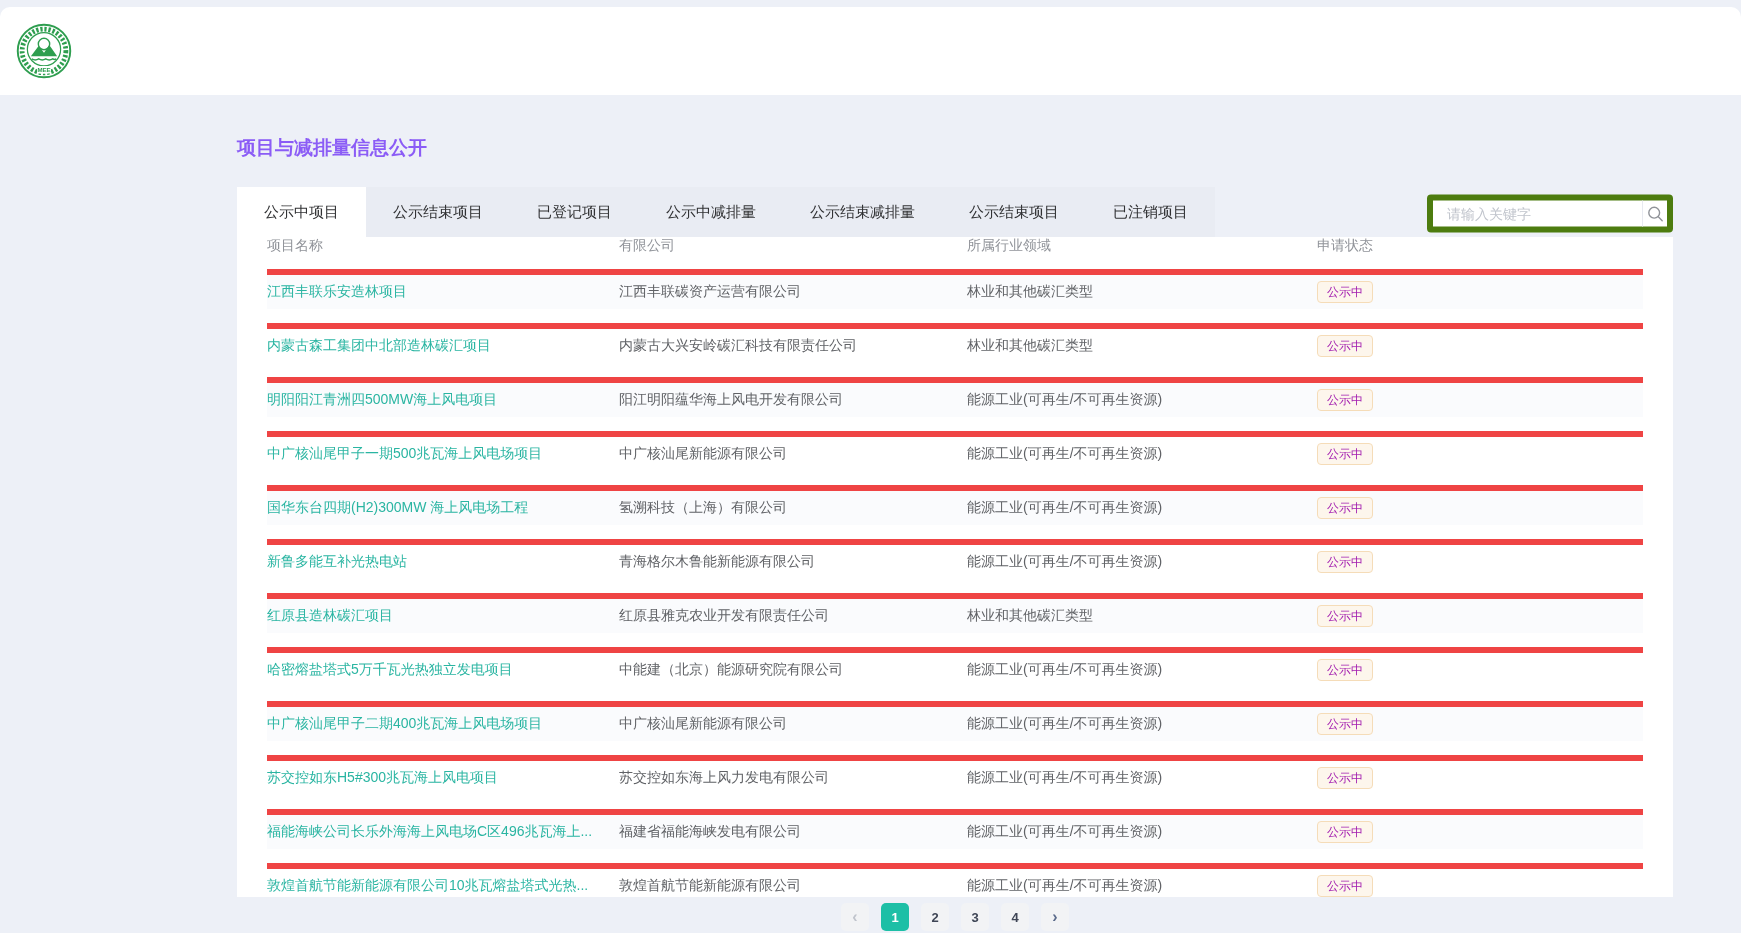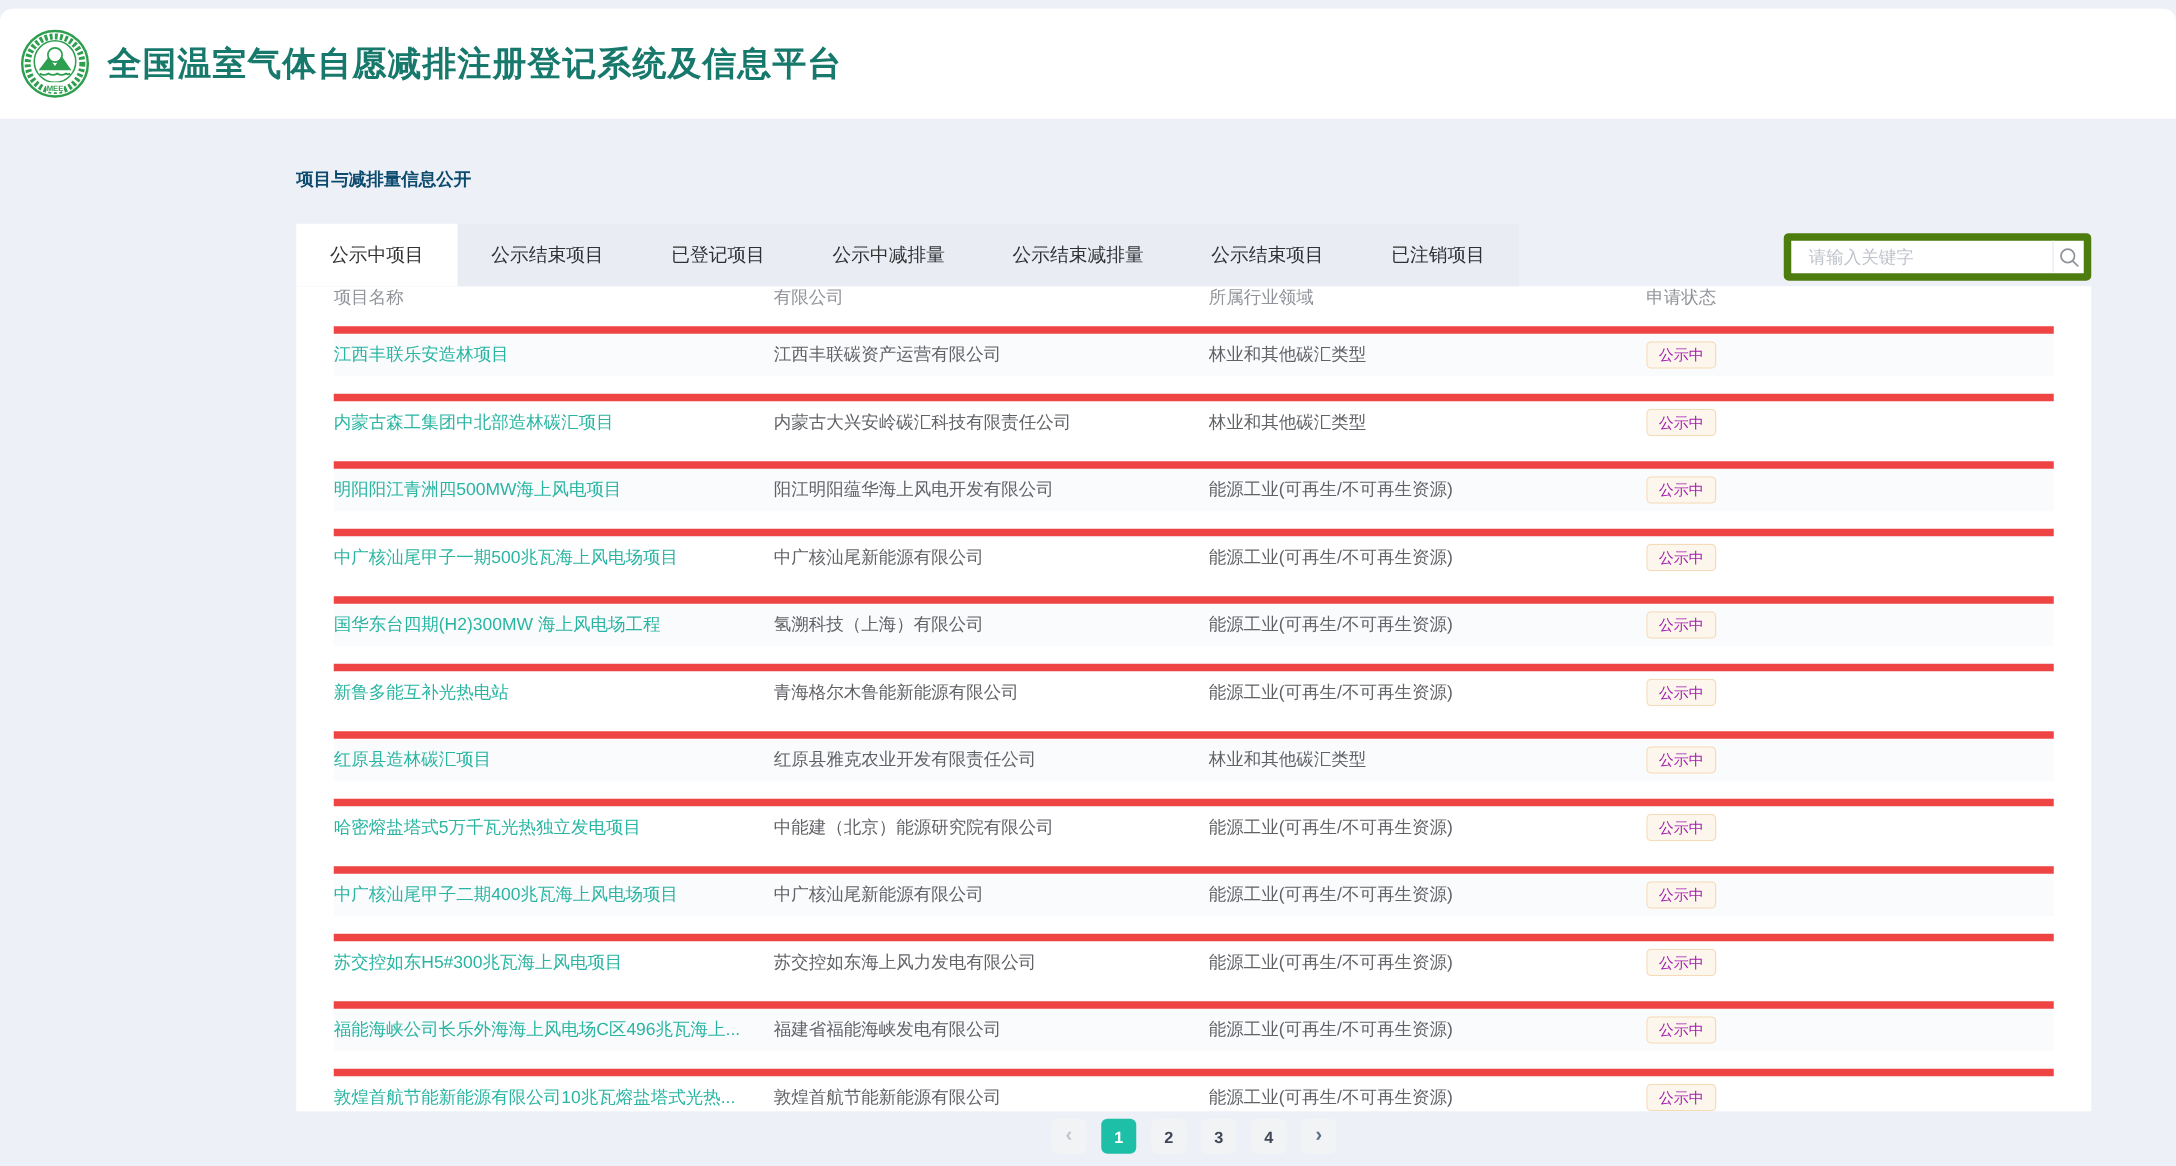--- a/index.html
+++ b/index.html
@@ -23,23 +23,23 @@
   .logo{ width:56px; height:56px; flex:0 0 auto; }
   .app-title{
     font-size:27px;
     font-weight:bold;
     color:#17786c;
     letter-spacing:1px;
   }
   
   .content{ width:1436px; margin-left:237px; }
   .section-title{
-    font-size:14px;
+    font-size:19px;
     font-weight:bold;
-    color:#0c4a6e;
+    color:#8b5cf6;
     padding:40px 0 26px 0;
   }
   
   .tabs-row{ position:relative; height:50px; }
   .tabbar{
     display:inline-flex;
     height:50px;
     background:#e9ecf3;
   }
   .tab{
@@ -144,21 +144,20 @@
   <svg class="logo" viewBox="0 0 64 64">
     <circle cx="32" cy="32" r="30" fill="none" stroke="#2e9e4f" stroke-width="2.2"></circle>
     <circle cx="32" cy="32" r="25" fill="none" stroke="#2e9e4f" stroke-width="5.5" stroke-dasharray="2.6 2.1"></circle>
     <circle cx="32" cy="30" r="19" fill="#ffffff" stroke="#2e9e4f" stroke-width="1.4"></circle>
     <circle cx="32" cy="24" r="6.5" fill="none" stroke="#2e9e4f" stroke-width="1.6"></circle>
     <path d="M17 38 L26 26 L32 34 L38 25 L47 38 Z" fill="#2e9e4f"></path>
     <path d="M18 41 q4 2.4 8 0 q4 2.4 8 0 q4 2.4 8 0 q2 1.2 4 0" fill="none" stroke="#2e9e4f" stroke-width="1.7"></path>
     <rect x="24" y="49" width="16" height="9" rx="4.5" fill="#ffffff"></rect>
     <text x="32" y="56.5" text-anchor="middle" font-size="7" font-weight="bold" fill="#2e9e4f">MEE</text>
   </svg>
-  <div class="app-title">全国温室气体自愿减排注册登记系统及信息平台</div>
 </div>
 
 <div class="content">
   <div class="section-title">项目与减排量信息公开</div>
 
   <div class="tabs-row">
     <div class="tabbar">
         <div class="tab active">公示中项目</div>
         <div class="tab">公示结束项目</div>
         <div class="tab">已登记项目</div>

